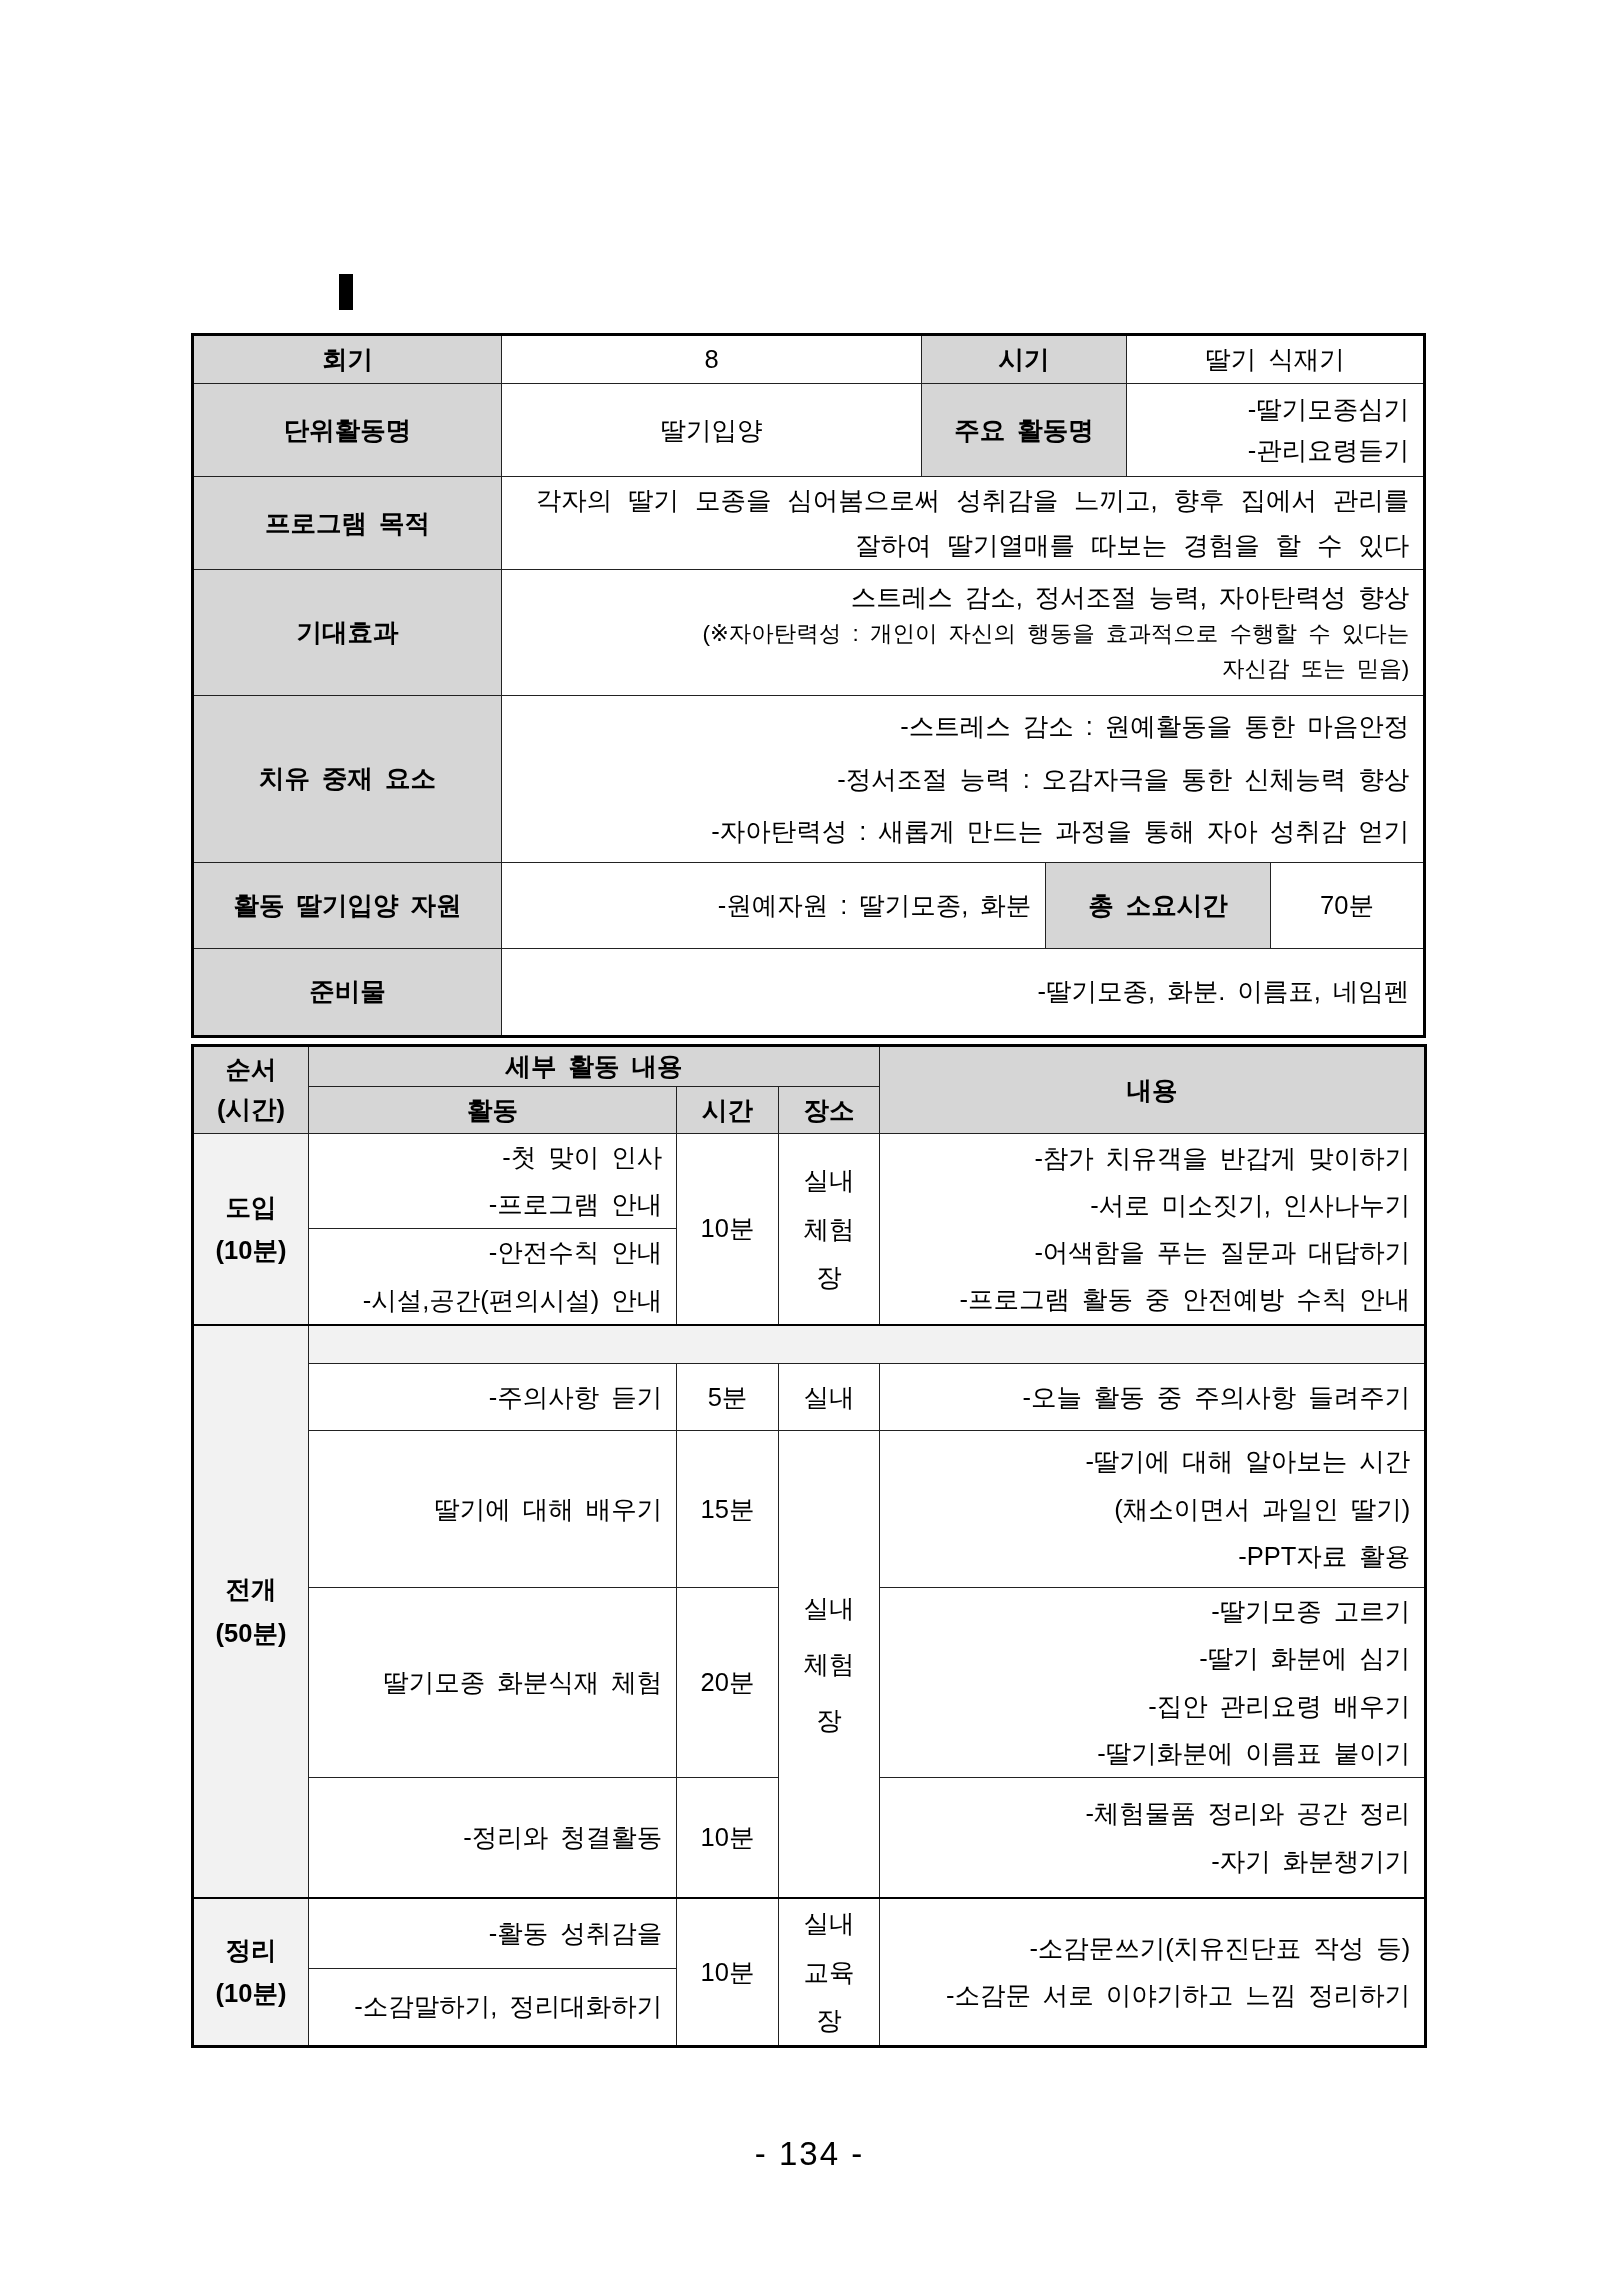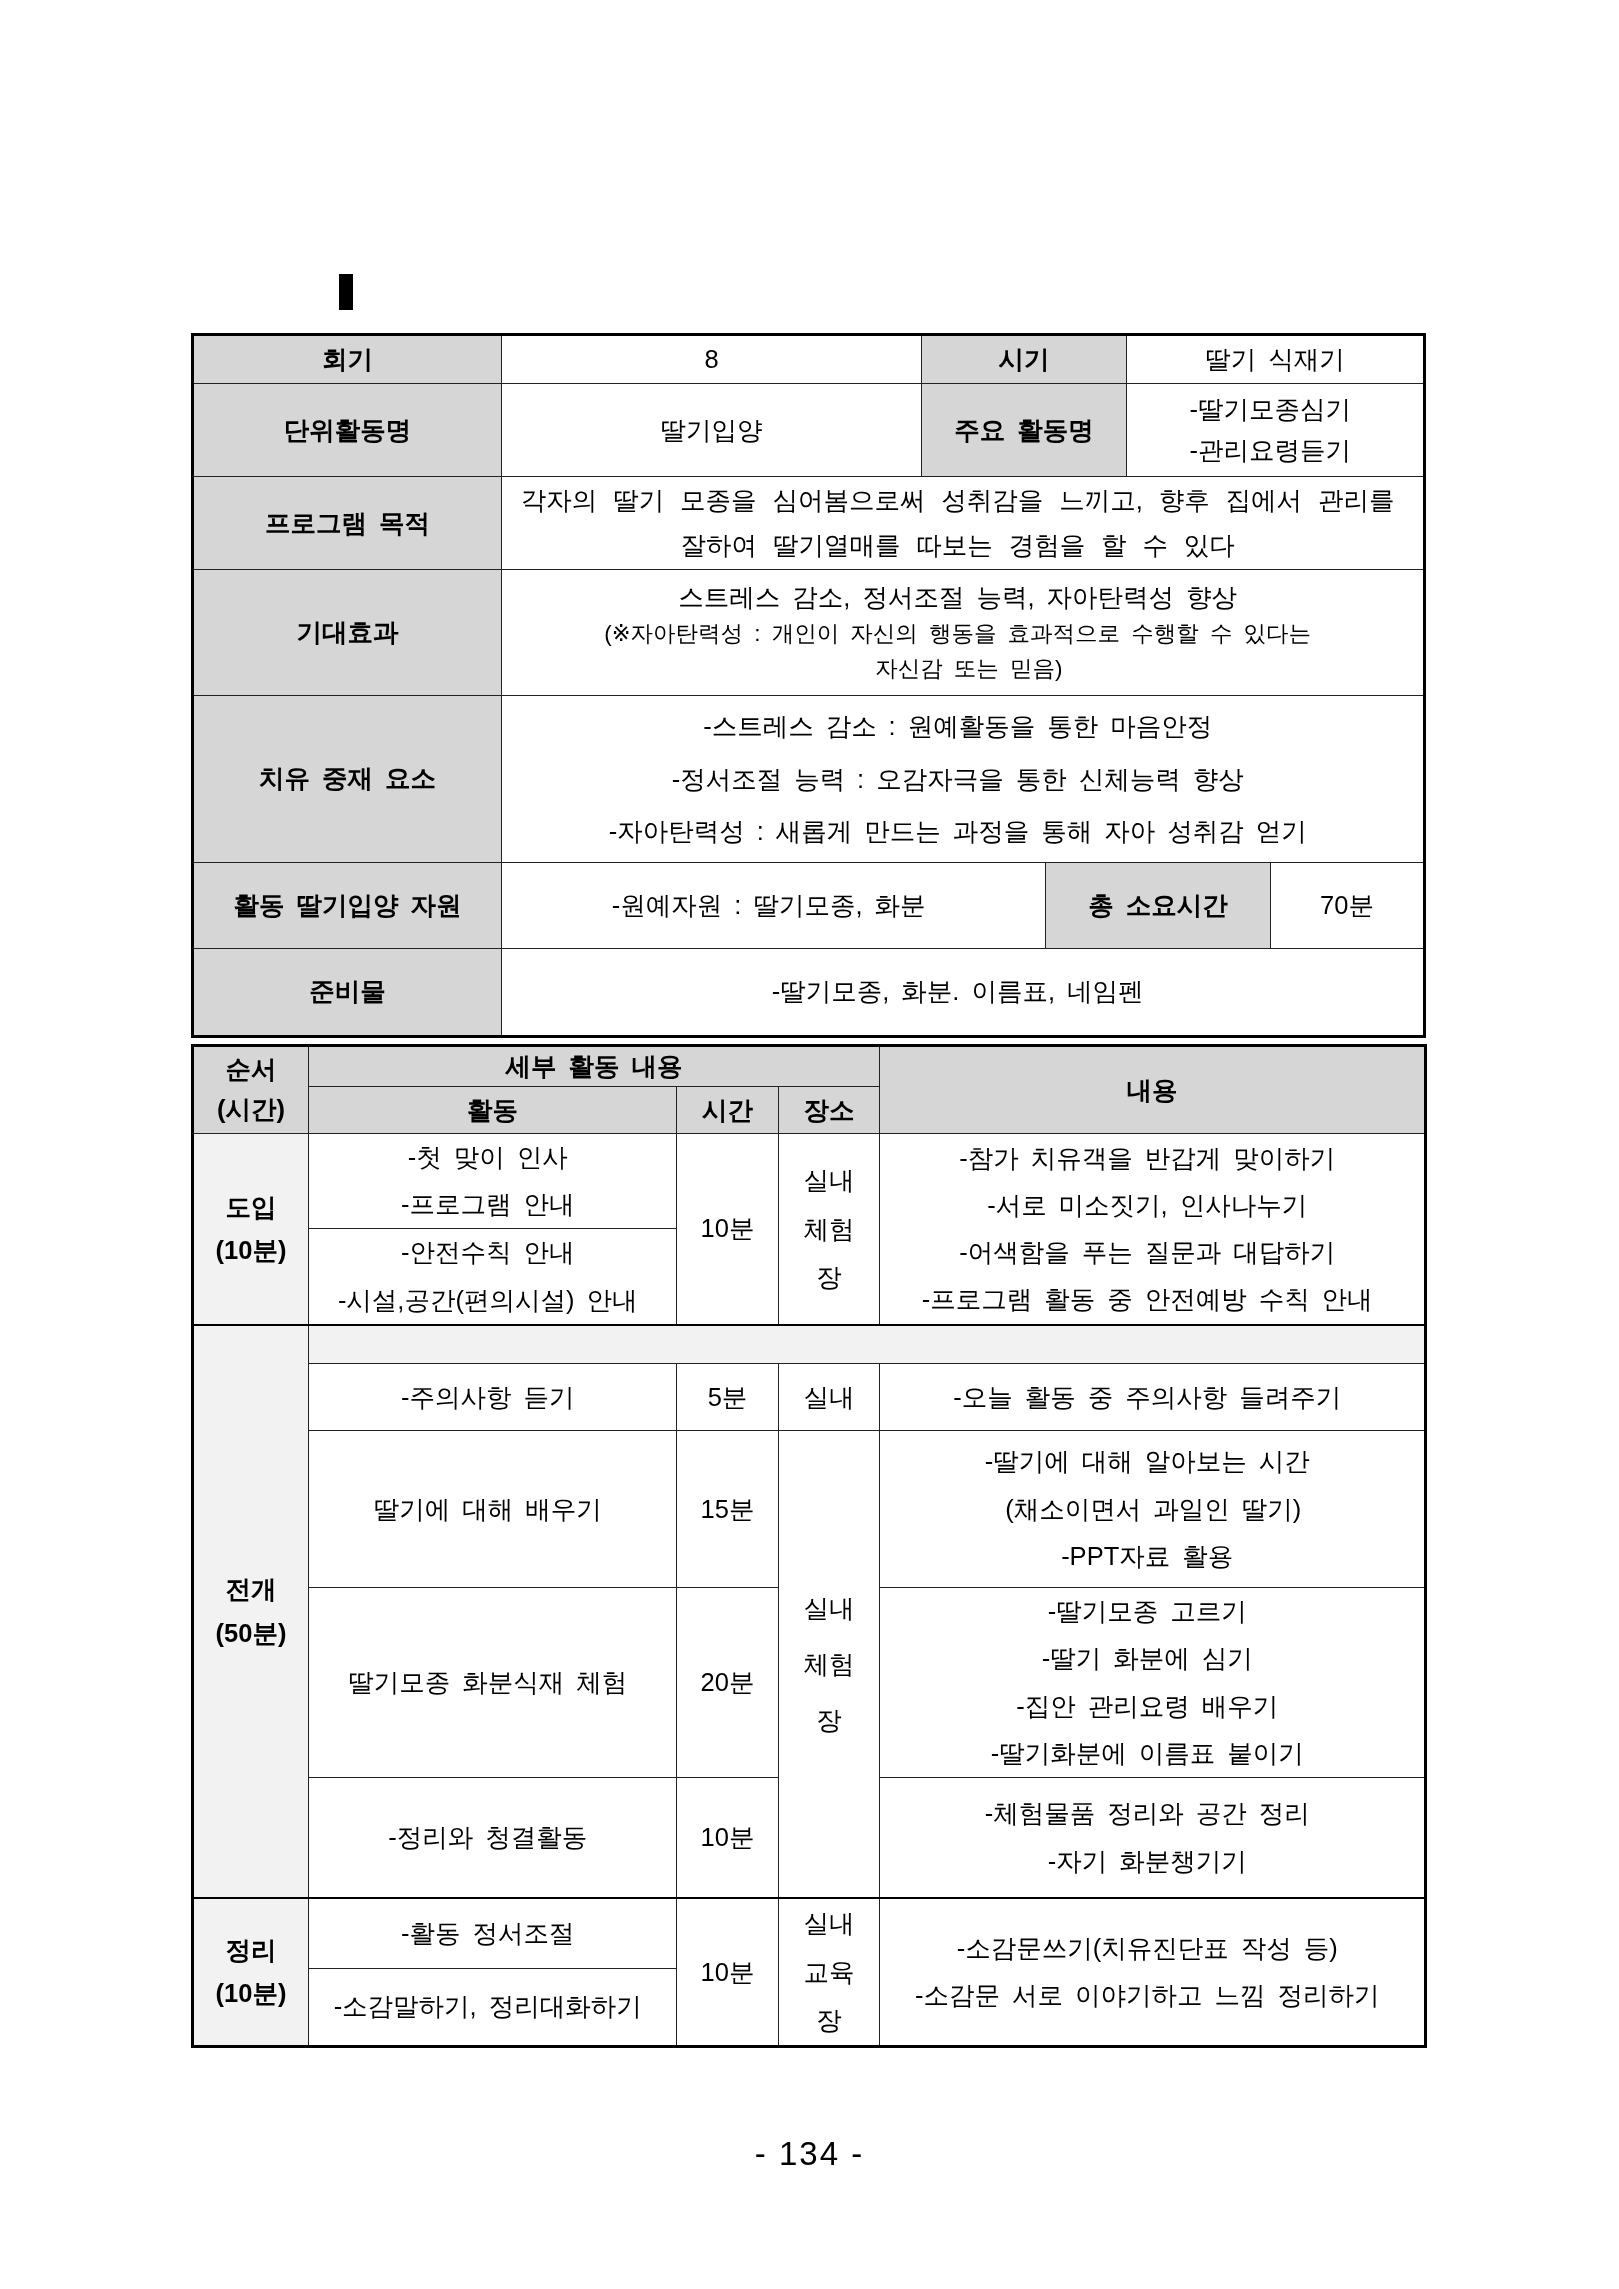--- a/index.html
+++ b/index.html
@@ -28,21 +28,21 @@
     vertical-align:middle;
     overflow:hidden;
     word-spacing:4.9px;
   }
   .t1{top:333px;width:1232px;}
   .t2{top:1044px;width:1232px;}
   table.t1, table.t2{border:3.9px solid #000;}
   th{background:#d6d6d6;font-weight:bold;text-align:center;}
   .lbl{background:#d6d6d6;font-weight:bold;text-align:center;}
   .ctr{text-align:center;}
-  .lft{text-align:center;padding-left:4px;padding-right:13.7px;}
+  .lft{text-align:right;padding-left:4px;padding-right:13.7px;}
   .pre{white-space:pre-line;}
   .ml{line-height:1.85;}
   .ml2{line-height:2.05;}
   .note{font-size:22.5px;}
   .stage{background:#f2f2f2;font-weight:bold;text-align:center;line-height:1.7;}
   .spacer{background:#f2f2f2;}
   .sect{border-top:2px solid #000;}
   .effect-cell{line-height:1.55;padding-top:7.8px;padding-bottom:7.8px;}
   
   .page-number{
@@ -186,21 +186,21 @@
     <tr style="height:121px">
       <td class="lft">-정리와 청결활동</td>
       <td class="ctr">10분</td>
       <td class="lft pre ml">-체험물품 정리와 공간 정리
 -자기 화분챙기기</td>
     </tr>
 
     <tr style="height:66px">
       <td rowspan="2" class="stage pre sect">정리
 (10분)</td>
-      <td class="lft sect">-활동 정서조절</td>
+      <td class="lft sect">-활동 성취감을</td>
       <td rowspan="2" class="ctr sect">10분</td>
       <td rowspan="2" class="ctr pre sect" style="line-height:1.9">실내
 교육
 장</td>
       <td rowspan="2" class="lft pre ml sect">-소감문쓰기(치유진단표 작성 등)
 -소감문 서로 이야기하고 느낌 정리하기</td>
     </tr>
     <tr style="height:74px">
       <td class="lft">-소감말하기, 정리대화하기</td>
     </tr>

